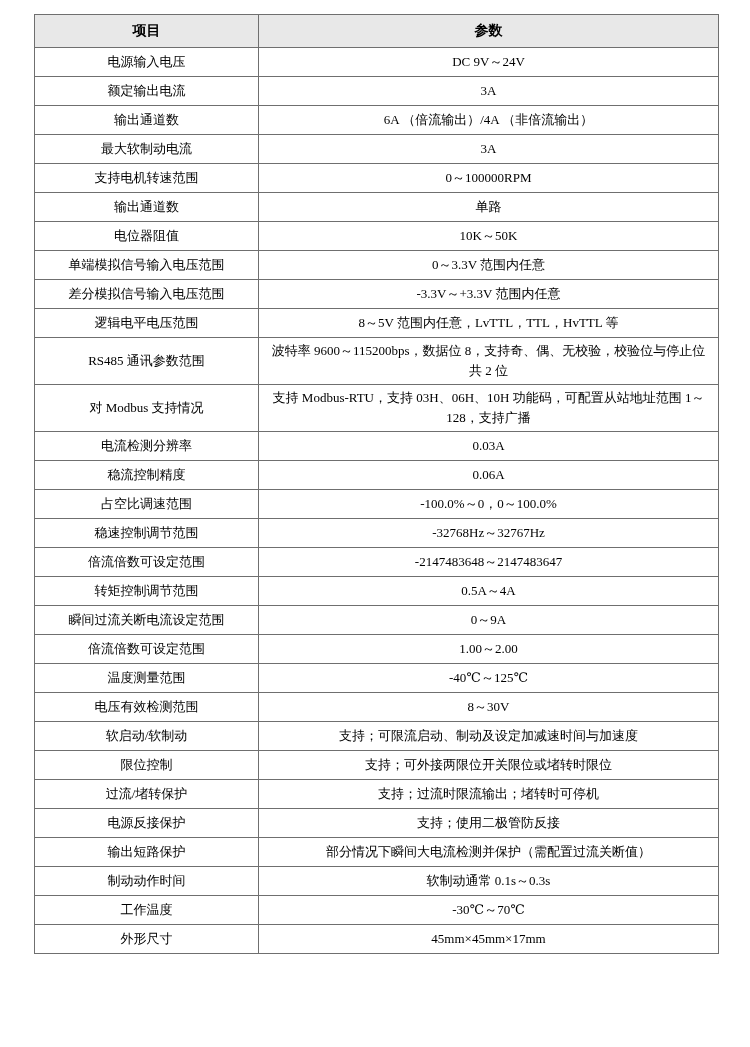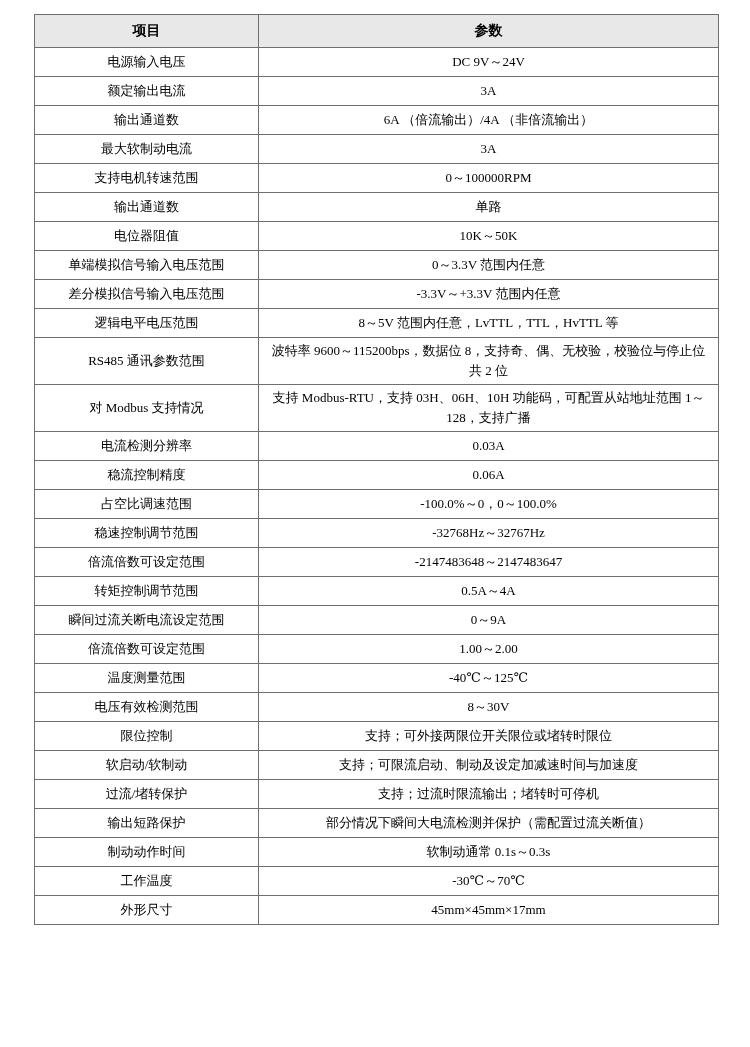--- a/index.html
+++ b/index.html
@@ -144,30 +144,34 @@
         </tr>
         <tr>
           <td>温度测量范围</td>
           <td>-40℃～125℃</td>
         </tr>
         <tr>
           <td>电压有效检测范围</td>
           <td>8～30V</td>
         </tr>
         <tr>
+          <td>软启动/软制动</td>
+          <td>支持；可限流启动、制动及设定加减速时间与加速度</td>
+        </tr>
+        <tr>
           <td>限位控制</td>
           <td>支持；可外接两限位开关限位或堵转时限位</td>
         </tr>
         <tr>
-          <td>软启动/软制动</td>
-          <td>支持；可限流启动、制动及设定加减速时间与加速度</td>
+          <td>过流/堵转保护</td>
+          <td>支持；过流时限流输出；堵转时可停机</td>
         </tr>
         <tr>
-          <td>过流/堵转保护</td>
-          <td>支持；过流时限流输出；堵转时可停机</td>
+          <td>电源反接保护</td>
+          <td>支持；使用二极管防反接</td>
         </tr>
         <tr>
           <td>输出短路保护</td>
           <td>部分情况下瞬间大电流检测并保护（需配置过流关断值）</td>
         </tr>
         <tr>
           <td>制动动作时间</td>
           <td>软制动通常 0.1s～0.3s</td>
         </tr>
         <tr>

